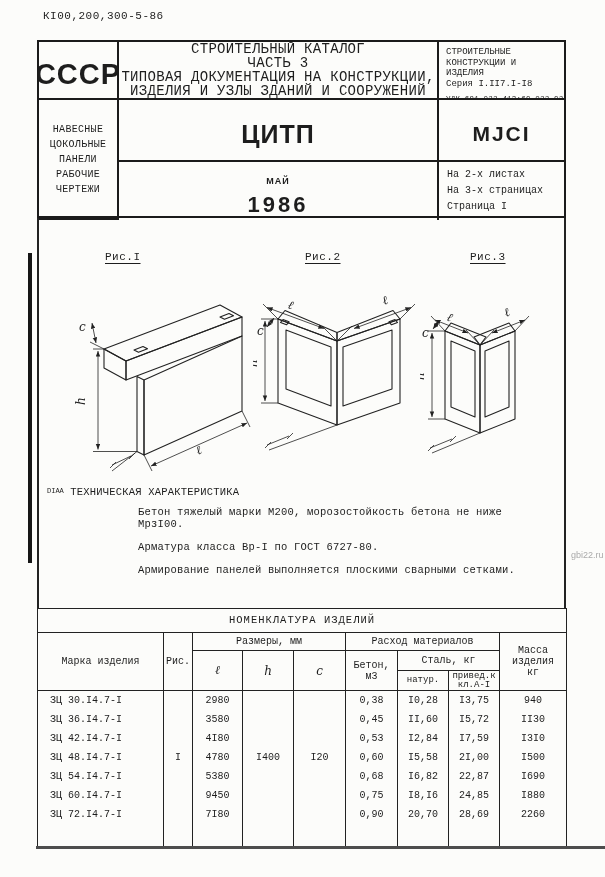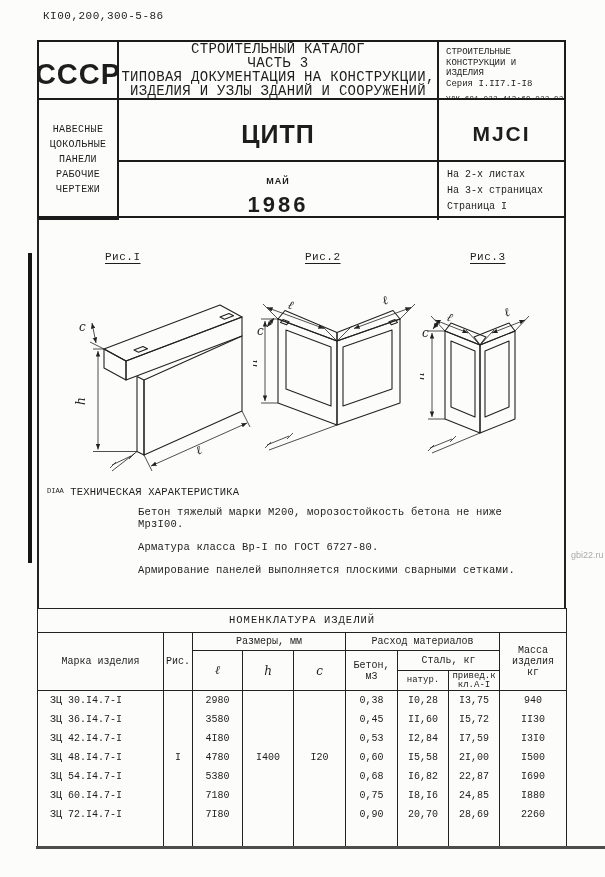--- a/index.html
+++ b/index.html
@@ -315,21 +315,21 @@
     <td class="data"></td>
     <td class="data"></td>
     <td class="data">0,68</td>
     <td class="data">I6,82</td>
     <td class="data">22,87</td>
     <td class="data">I690</td>
   </tr>
   <tr>
     <td class="data mark">ЗЦ 60.I4.7-I</td>
     <td class="data"></td>
-    <td class="data">7180</td>
+    <td class="data">9450</td>
     <td class="data"></td>
     <td class="data"></td>
     <td class="data">0,75</td>
     <td class="data">I8,I6</td>
     <td class="data">24,85</td>
     <td class="data">I880</td>
   </tr>
   <tr>
     <td class="data mark">ЗЦ 72.I4.7-I</td>
     <td class="data"></td>

